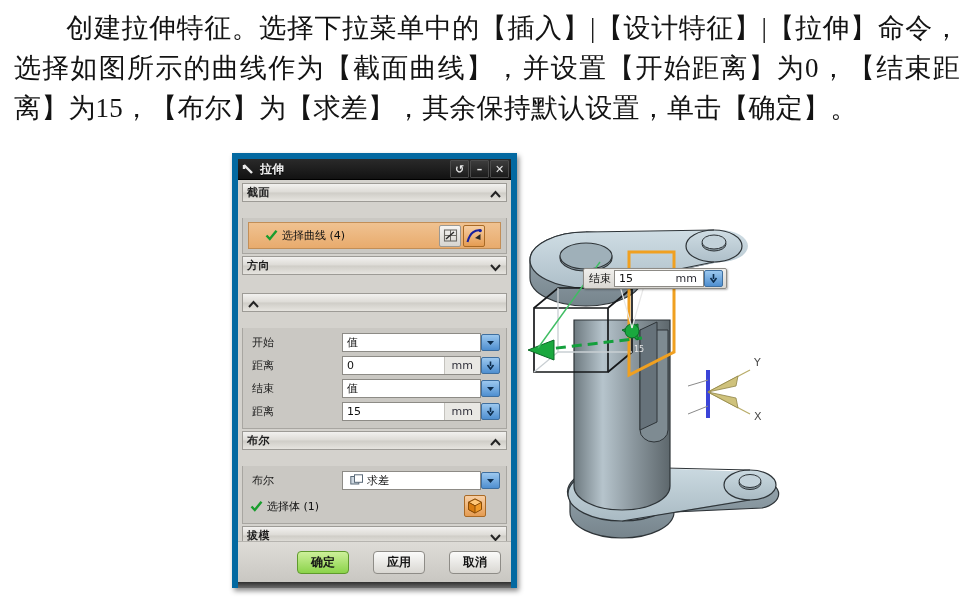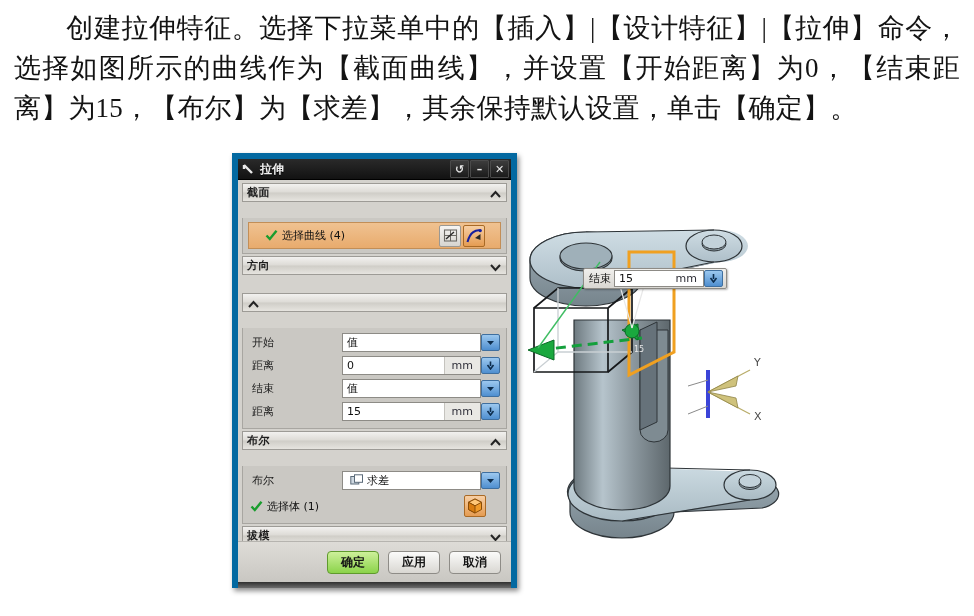--- a/index.html
+++ b/index.html
@@ -146,21 +146,21 @@
   .boolicon{
     width:14px;height:13px;flex:0 0 14px;margin-left:3px;
   }
 
   
   #dlg-foot{
     flex:0 0 40px;height:40px;
     border-top:1px solid #b6b4af;
     background:linear-gradient(#dedcd7,#c9c7c2);
     display:flex;align-items:center;justify-content:flex-end;
-    padding-right:10px;gap:9px;
+    padding-right:10px;gap:24px;
   }
   .btn{
     height:23px;min-width:52px;padding:0 10px;
     font-size:12px;font-weight:bold;color:#141414;
     border:1px solid #8e8c87;border-radius:4px;
     background:linear-gradient(#fbfbfa,#d9d7d2);
     display:flex;align-items:center;justify-content:center;
     box-sizing:border-box;
     font-family:"DejaVu Sans","Liberation Sans",sans-serif;
   }

